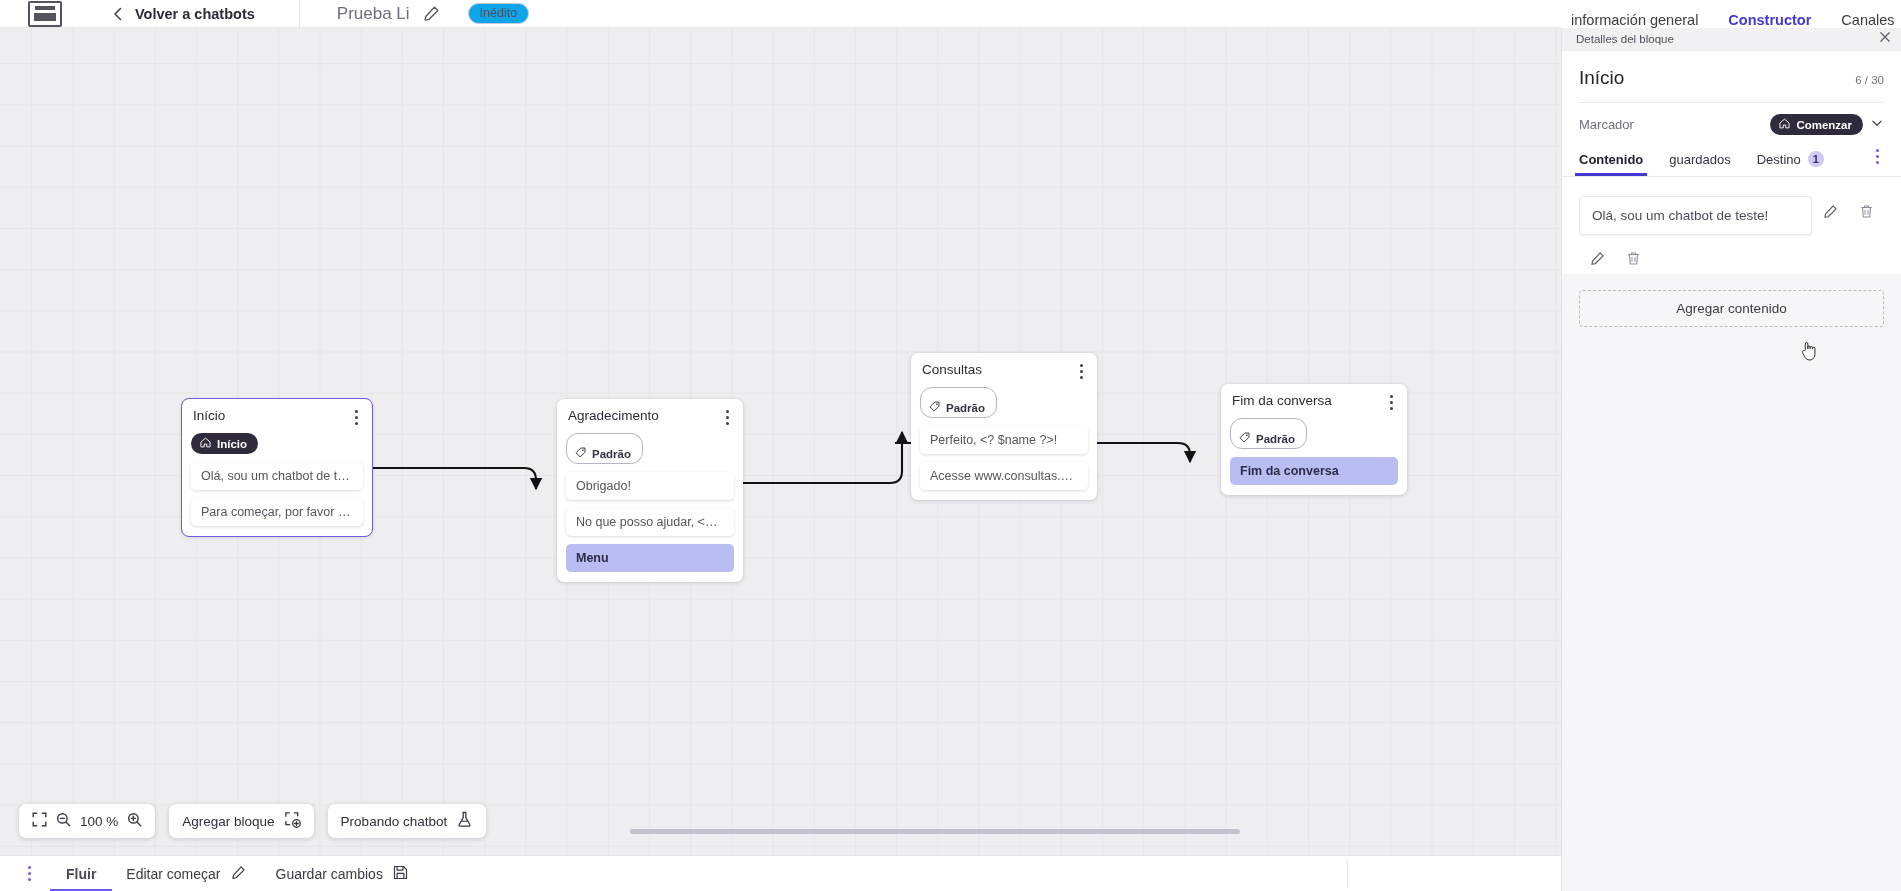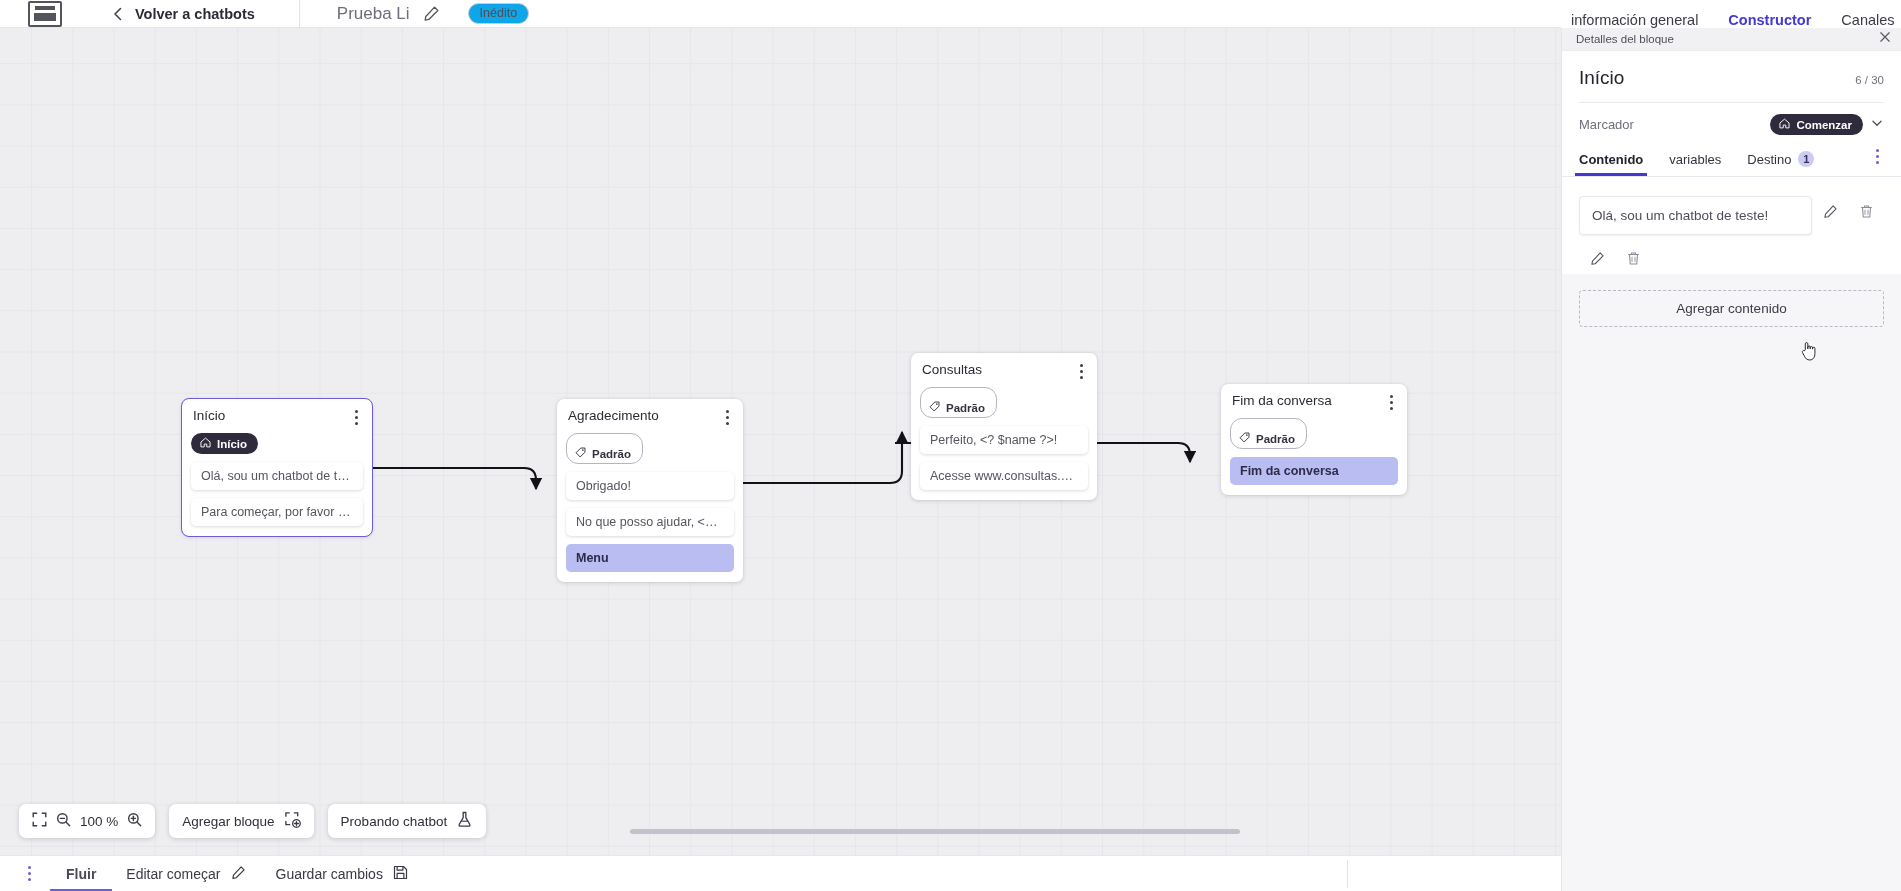--- a/index.html
+++ b/index.html
@@ -487,21 +487,21 @@
               </svg>
           </span>
         </span>
       </div>
 
       <div class="rtabs2">
         <span class="rtab2 active">
           <span>Contenido</span>
         </span>
         <span class="rtab2">
-          <span>variables</span>
+          <span>guardados</span>
         </span>
         <span class="rtab2">
           <span>Destino</span>
           <span class="pillnum">1</span>
         </span>
         <span class="kb sb-kebab" style="margin-left:0">
             <i></i>
             <i></i>
             <i></i>
           </span>

